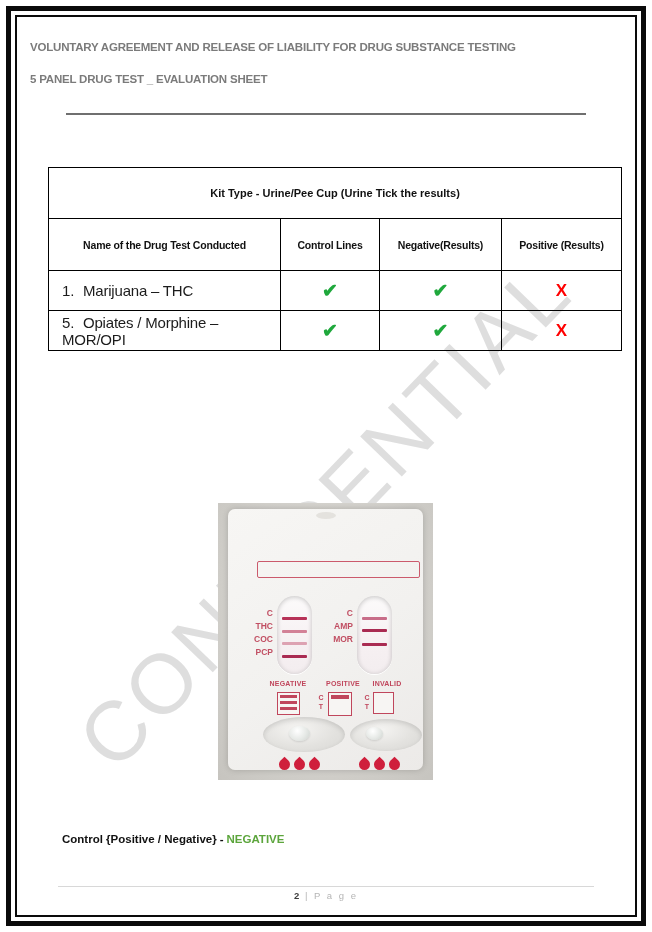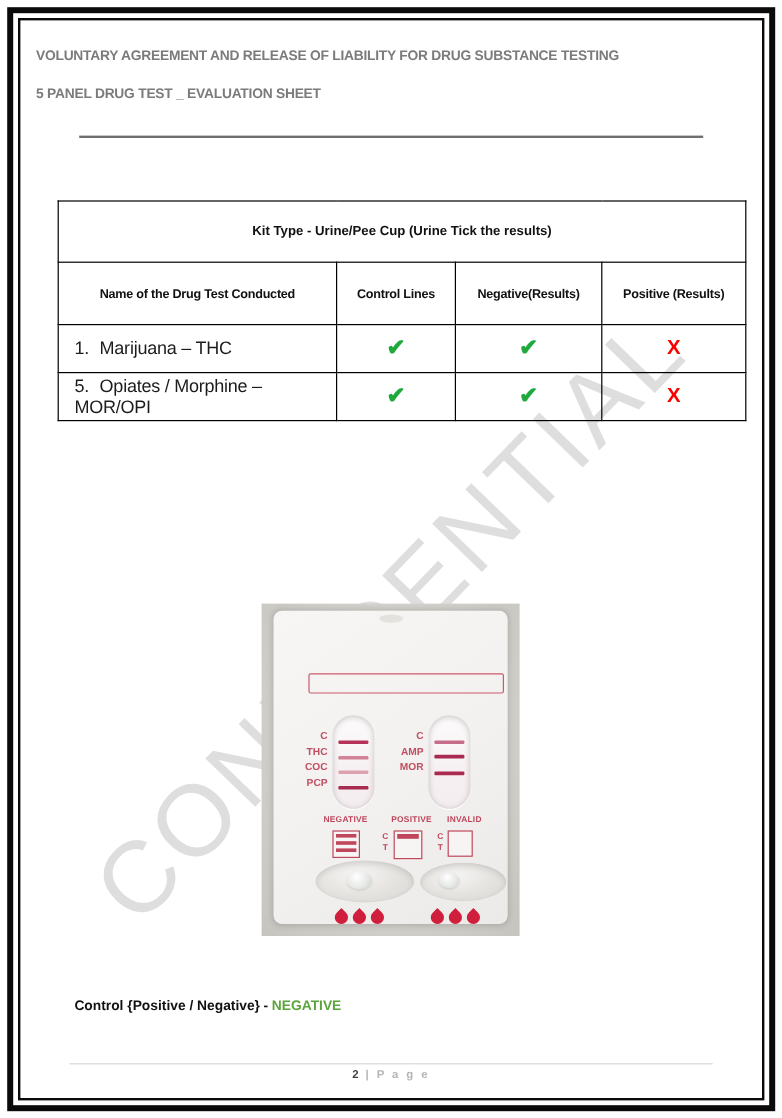--- a/index.html
+++ b/index.html
@@ -88,21 +88,21 @@
           transform:rotate(45deg); }
 
   
   .result-line { position:absolute; left:62px; top:833px; font-size:11.5px; font-weight:bold; color:#111; }
   .result-line .sep { padding:0 3px; }
 
   
   .footer-rule { position:absolute; left:58px; right:58px; top:886px; border-top:1.5px solid #d8d8d8; }
   .footer-text { position:absolute; left:0; right:0; top:890px; text-align:center; font-size:9.5px; }
   .page-num { font-weight:bold; color:#3d3d3d; }
-  .page-word { color:#b5b5b5; letter-spacing:2px; font-weight:bold; padding-left:3px;text-align:right; }
+  .page-word { color:#b5b5b5; letter-spacing:2px; font-weight:normal; padding-left:3px;text-align:right; }
 </style>
 </head>
 <body>
 
 <div class="page">
   <div class="watermark">CONFIDENTIAL</div>
 
   <div class="content">
     <div class="title1">VOLUNTARY AGREEMENT AND RELEASE OF LIABILITY FOR DRUG SUBSTANCE TESTING</div>
     <div class="title2">5 PANEL DRUG TEST _ EVALUATION SHEET</div>

